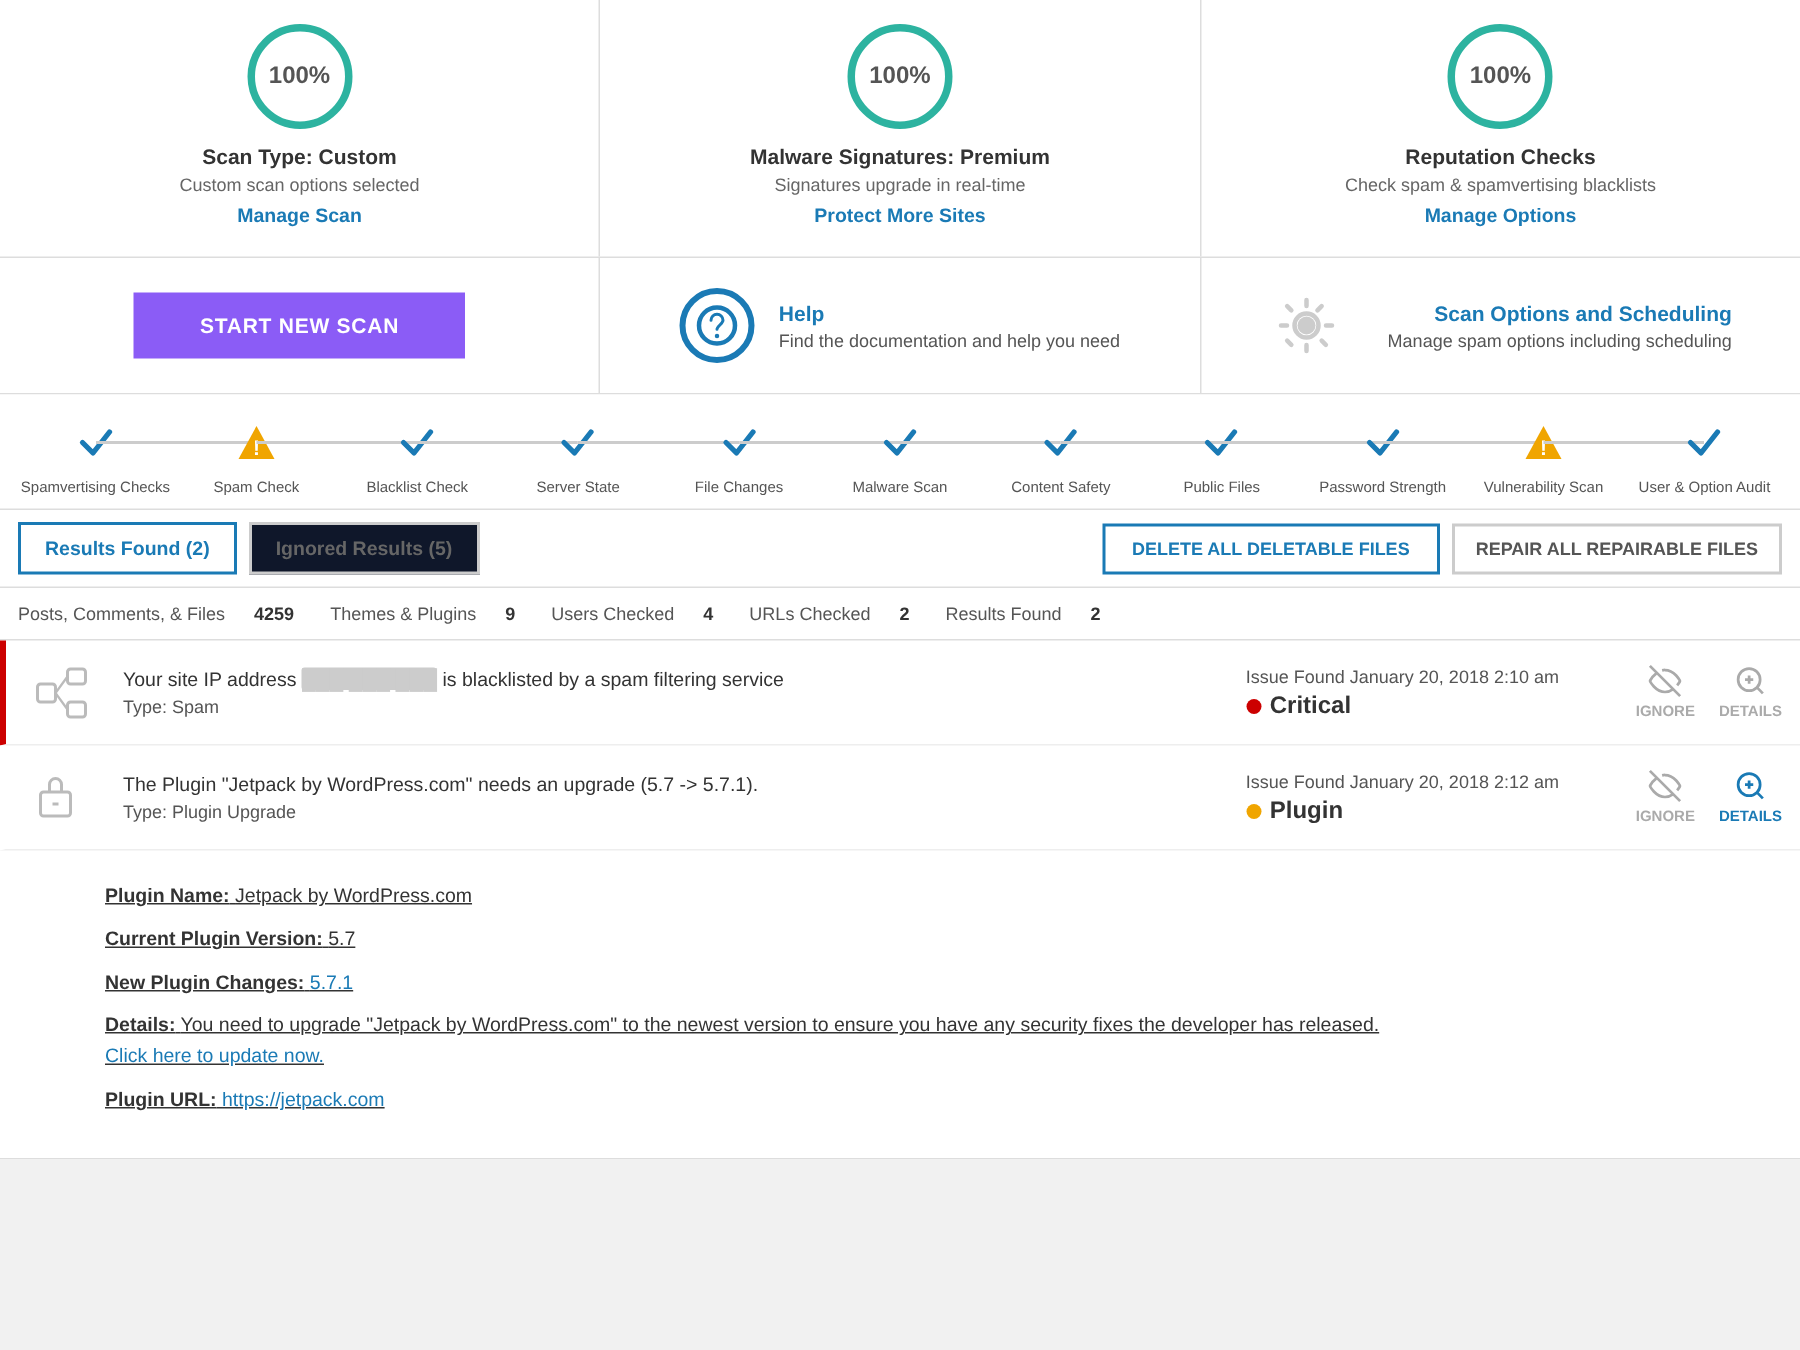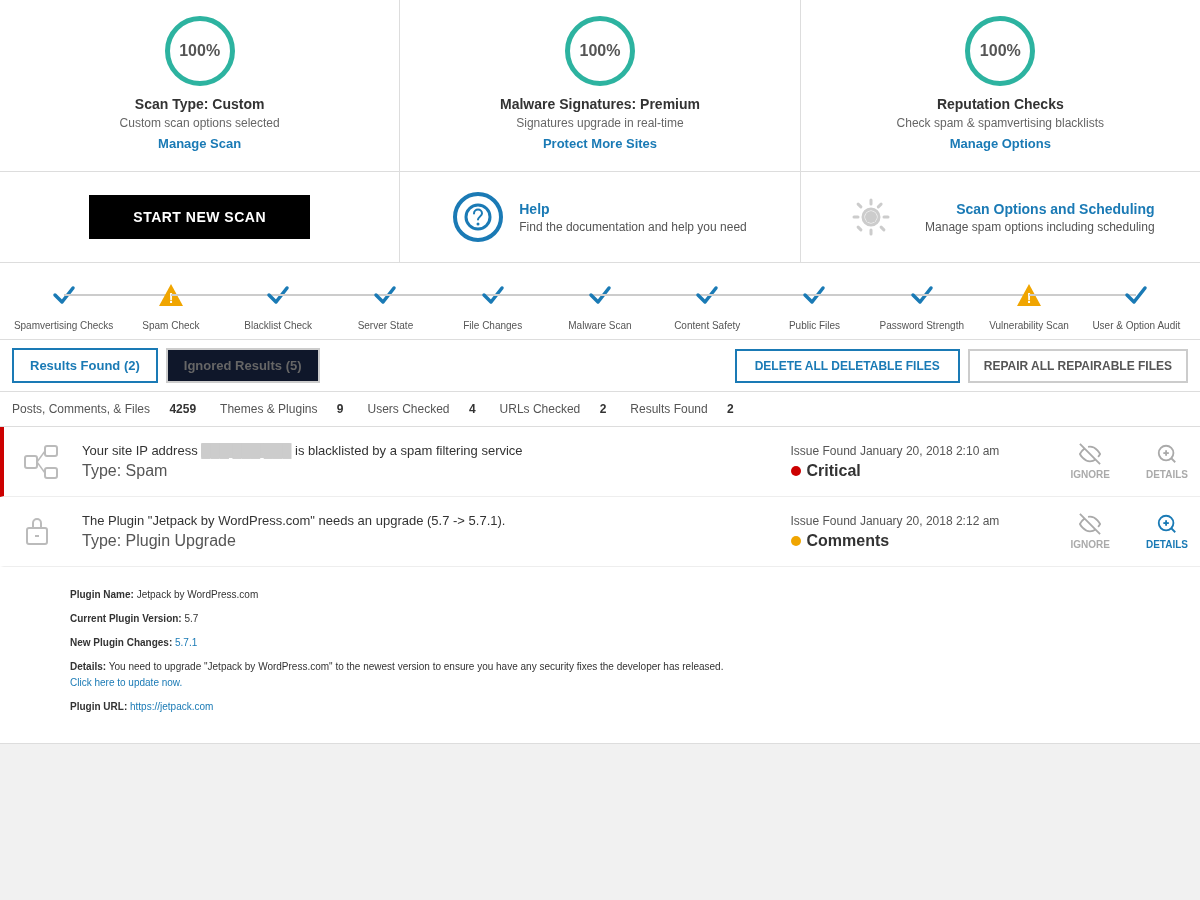--- a/index.html
+++ b/index.html
@@ -14,21 +14,21 @@
     .circle-container { display: flex; justify-content: center; margin-bottom: 10px; }
     .circle { width: 70px; height: 70px; border-radius: 50%; border: 5px solid #2db3a0; display: flex; align-items: center; justify-content: center; font-size: 16px; font-weight: bold; color: #555; }
     .scan-card h3 { font-size: 14px; font-weight: 700; margin-bottom: 4px; color: #333; }
     .scan-card p { font-size: 12px; color: #666; margin-bottom: 6px; }
     .scan-card a { color: #1a7ab5; font-size: 13px; font-weight: 600; text-decoration: none; }
 
     
     .action-bar { display: flex; align-items: stretch; border-bottom: 1px solid #ddd; }
     .action-item { flex: 1; display: flex; align-items: center; justify-content: center; padding: 20px; border-right: 1px solid #ddd; }
     .action-item:last-child { border-right: none; }
-    .start-scan-btn { background: #000000; color: #fff; border: none; padding: 14px 44px; font-size: 14px; font-weight: 700; letter-spacing: 0.5px; cursor: pointer; text-transform: uppercase; }
+    .start-scan-btn { background: #8b5cf6; color: #fff; border: none; padding: 14px 44px; font-size: 14px; font-weight: 700; letter-spacing: 0.5px; cursor: pointer; text-transform: uppercase; }
     .help-item { display: flex; gap: 16px; align-items: center; }
     .help-icon { width: 50px; height: 50px; border-radius: 50%; border: 4px solid #1a7ab5; display: flex; align-items: center; justify-content: center; color: #1a7ab5; font-size: 22px; flex-shrink: 0; }
     .help-text a { color: #1a7ab5; font-weight: 700; font-size: 14px; text-decoration: none; display: block; margin-bottom: 3px; }
     .help-text p { font-size: 12px; color: #555; }
     .options-item { display: flex; gap: 29px; align-items: center; text-align: right; }
     .gear-icon { width: 50px; height: 50px; display: flex; align-items: center; justify-content: center; color: #aaa; font-size: 32px; flex-shrink: 0; }
     .options-text a { color: #1a7ab5; font-weight: 700; font-size: 14px; text-decoration: none; display: block; margin-bottom: 3px; }
     .options-text p { font-size: 12px; color: #555; }
 
     
@@ -62,35 +62,35 @@
     .stat-item span.stat-label { }
     .stat-item span.stat-value { font-weight: 700; color: #333; }
 
     
     .result-row { display: flex; align-items: center; padding: 16px 12px; border-bottom: 1px solid #eee; position: relative; }
     .result-row.critical { border-left: 4px solid #cc0000; }
     .result-row.warning { border-left: 4px solid transparent; }
     .result-icon { width: 50px; flex-shrink: 0; display: flex; align-items: center; justify-content: center; color: #aaa; font-size: 28px; }
     .result-info { flex: 1; padding: 0 16px; }
     .result-info .title { font-size: 13px; color: #333; margin-bottom: 4px; }
-    .result-info .type { font-size: 16px; color: #555; }
+    .result-info .type { font-size: 12px; color: #555; }
     .result-meta { width: 260px; flex-shrink: 0; }
     .result-meta .issue-date { font-size: 12px; color: #555; margin-bottom: 4px; }
     .result-meta .severity { display: flex; align-items: center; gap: 6px; font-size: 16px; font-weight: 600; }
     .severity-dot { width: 10px; height: 10px; border-radius: 50%; display: inline-block; }
     .severity-dot.critical { background: #cc0000; }
     .severity-dot.warning { background: #f0a500; }
     .result-actions { display: flex; gap: 16px; align-items: center; }
-    .result-action-btn { display: flex; flex-direction: column; align-items: center; gap: 4px; cursor: pointer; color: #aaa; font-size: 10px; font-weight: 600; border: none; background: none; text-transform: uppercase; margin-left: 20px; }
+    .result-action-btn { display: flex; flex-direction: column; align-items: center; gap: 4px; cursor: pointer; color: #aaa; font-size: 10px; font-weight: 600; border: none; background: none; text-transform: uppercase; }
     .result-action-btn.active { color: #1a7ab5; }
     .result-action-btn svg { width: 22px; height: 22px; }
 
     
     .plugin-detail { padding: 20px 20px 20px 70px; border-bottom: 1px solid #ddd; background: #fff; }
-    .plugin-detail p { font-size: 10px; margin-bottom: 8px; line-height: 1.6; }
+    .plugin-detail p { font-size: 13px; margin-bottom: 8px; line-height: 1.6; text-decoration: underline; }
     .plugin-detail strong { font-weight: 700; }
     .plugin-detail a { color: #1a7ab5; text-decoration: none; }
   </style>
 </head>
 <body>
 
 <div class="page-wrapper">
 
   <div class="scan-cards">
     <div class="scan-card">
@@ -300,21 +300,21 @@
       </svg>
     </div>
     <div class="result-info">
       <div class="title">The Plugin "Jetpack by WordPress.com" needs an upgrade (5.7 -&gt; 5.7.1).</div>
       <div class="type">Type: Plugin Upgrade</div>
     </div>
     <div class="result-meta">
       <div class="issue-date">Issue Found January 20, 2018 2:12 am</div>
       <div class="severity">
         <span class="severity-dot warning"></span>
-        <span>Comments</span>
+        <span>Plugin</span>
       </div>
     </div>
     <div class="result-actions">
       <button class="result-action-btn">
         <svg viewBox="0 0 24 24" fill="none" stroke="#aaa" stroke-width="2">
           <path d="M1 1l22 22M17.94 17.94A10.07 10.07 0 0112 20c-7 0-11-8-11-8a18.45 18.45 0 015.06-5.94"></path>
           <path d="M9.9 4.24A9.12 9.12 0 0112 4c7 0 11 8 11 8a18.5 18.5 0 01-2.16 3.19"></path>
         </svg>
         <span>IGNORE</span>
       </button>

